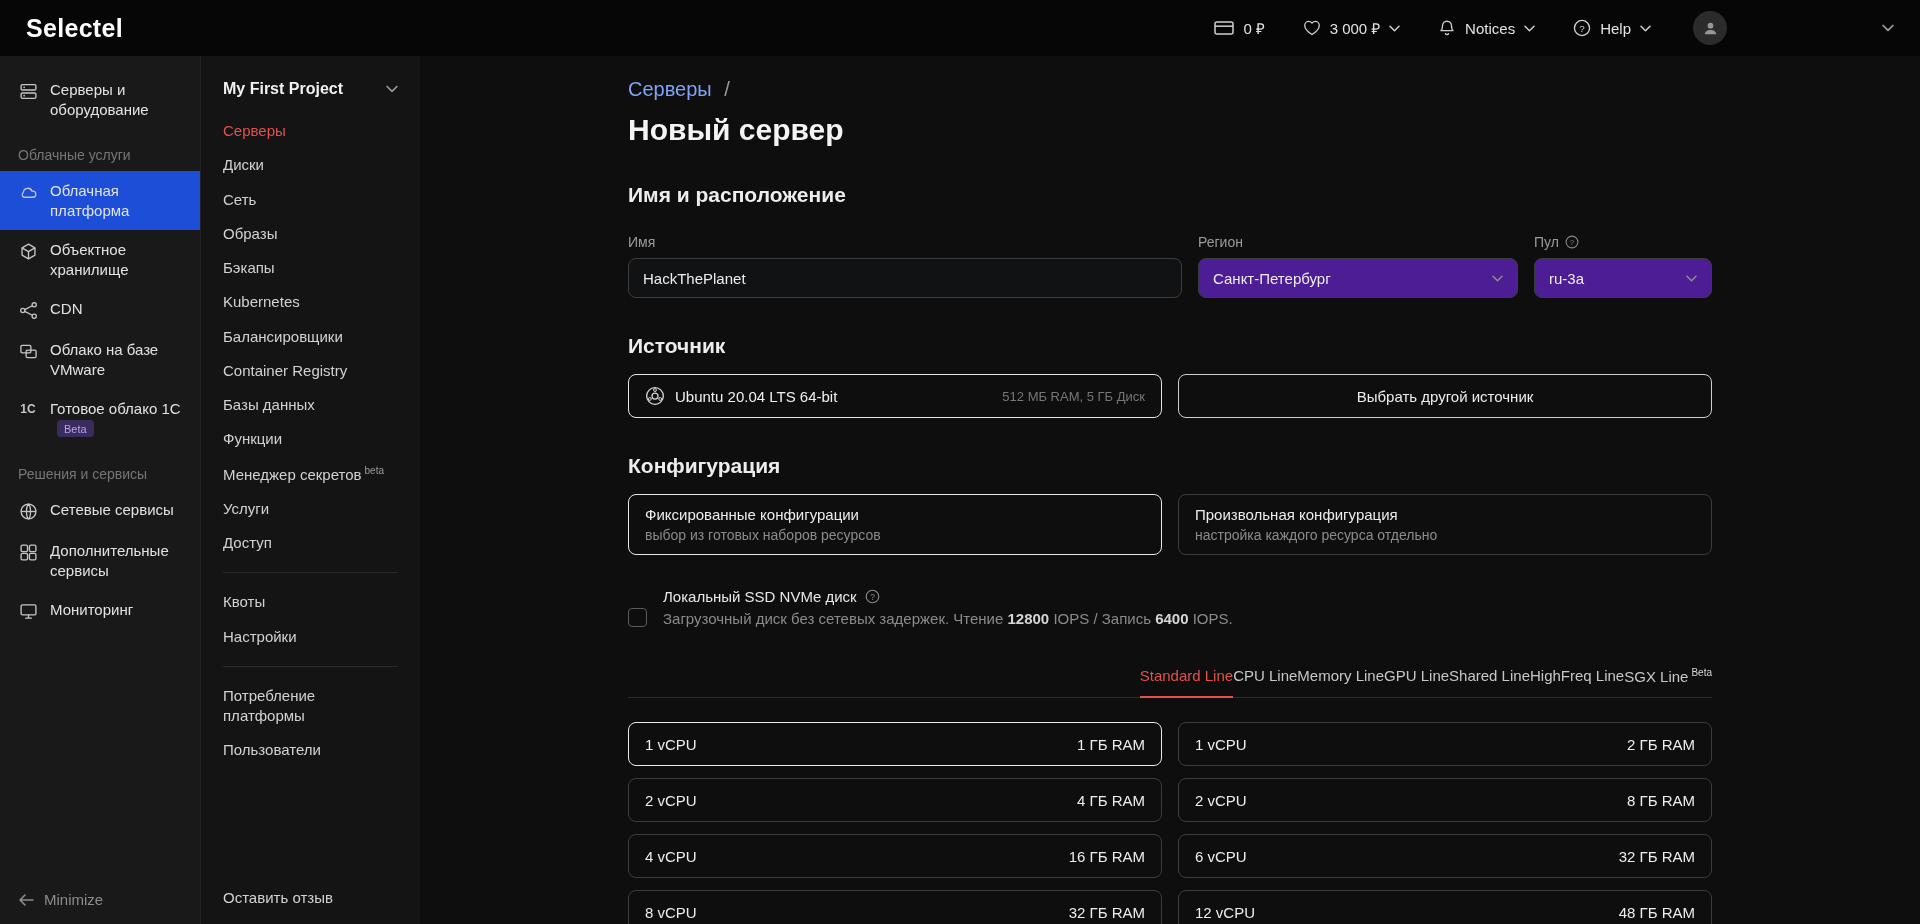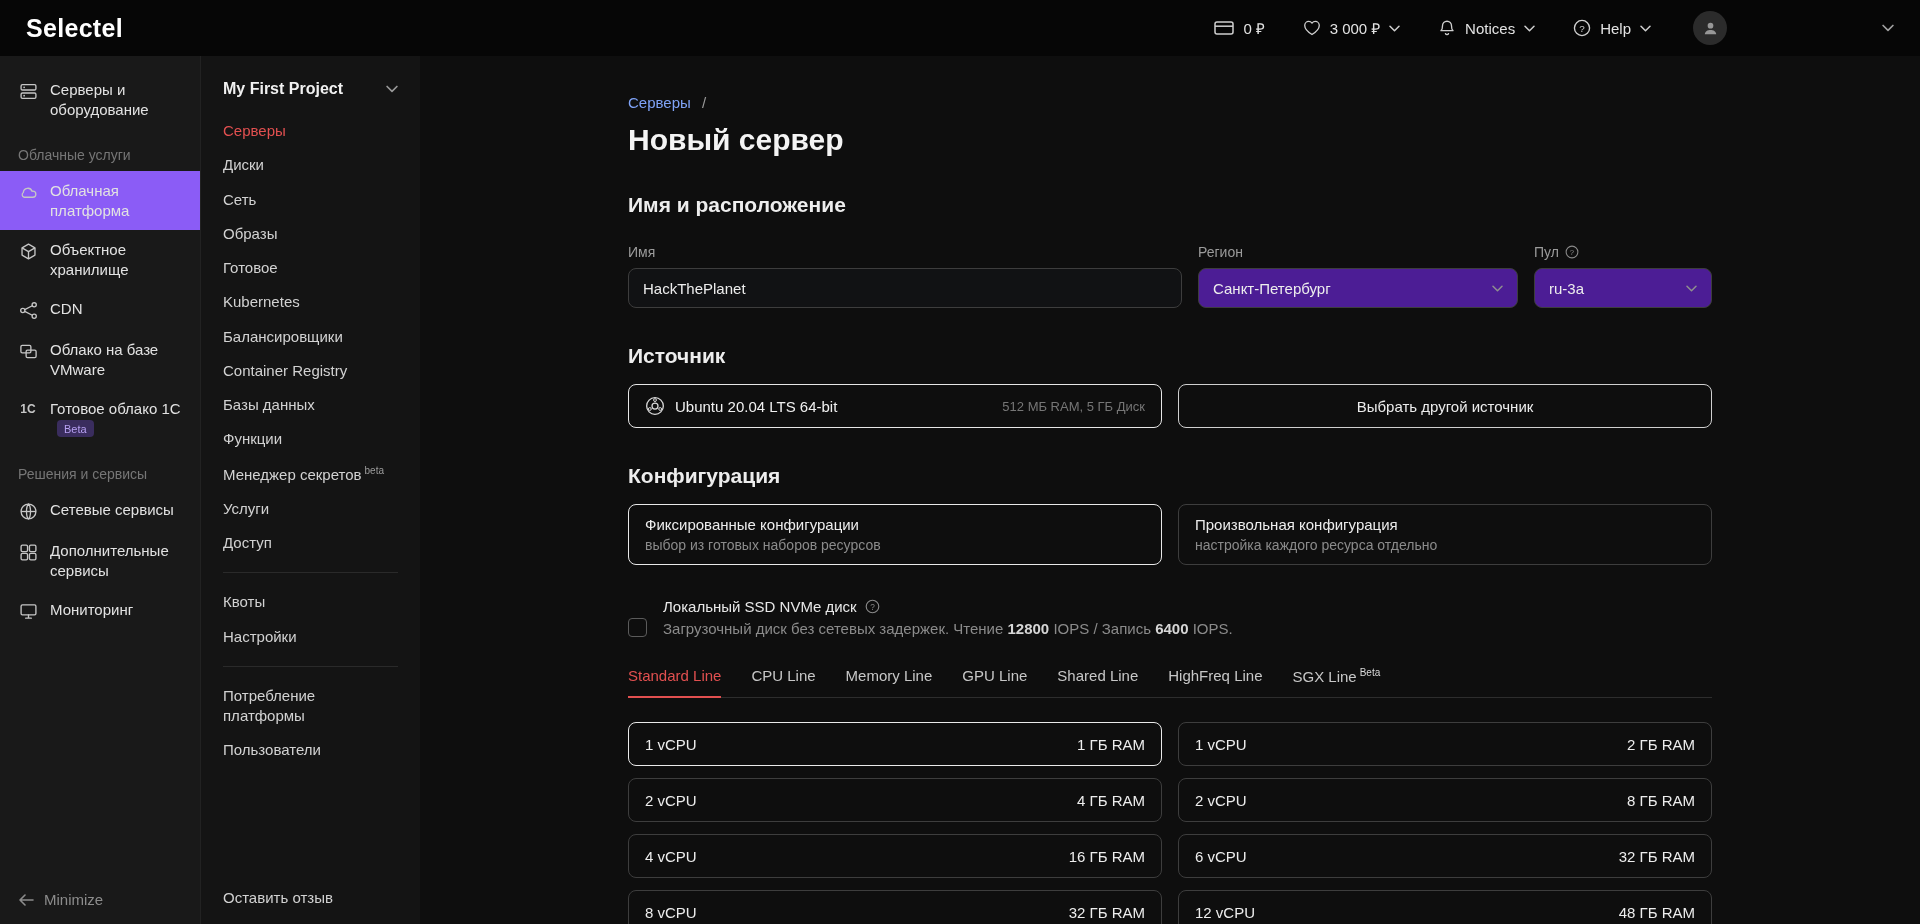--- a/index.html
+++ b/index.html
@@ -17,21 +17,21 @@
     justify-content:center;color:#979797;margin-left:42px;cursor:pointer;flex-shrink:0;}
   .top-caret{margin-left:155px;color:#a2a2a2;cursor:pointer;display:flex;}
 
   
   .app{display:flex;height:868px;}
 
   
   .sidebar{width:200px;background:#191919;display:flex;flex-direction:column;padding-top:14px;flex-shrink:0;}
   .side-item{display:flex;gap:12px;padding:10px 18px;color:#e2e2e2;font-size:15px;line-height:1.3;
     align-items:flex-start;cursor:pointer;}
-  .side-item.active{background:#8b5cf6;justify-content:flex-end;}
+  .side-item.active{background:#1d4ed8;justify-content:flex-end;}
   .side-item .ic{width:20px;height:20px;flex-shrink:0;color:#c6c6c6;display:flex;align-items:center;
     justify-content:center;margin-top:1px;}
   .ic svg{width:19px;height:19px;display:block;}
   .ic-txt{font-size:12px;font-weight:700;color:#c6c6c6;text-align:center;}
   .side-label{flex:1;}
   .side-group{padding:18px 18px 8px;color:#767676;font-size:14px;}
   .badge-beta{display:inline-block;background:var(--beta-bg,#3a2d5e);color:var(--beta-text,#b7a0f2);
     font-size:11px;padding:1.5px 7px;border-radius:4px;margin-left:7px;white-space:nowrap;vertical-align:1px;}
   .side-min{margin-top:auto;display:flex;gap:10px;align-items:center;padding:16px 18px;color:#8c8c8c;
     font-size:15px;cursor:pointer;}
@@ -44,21 +44,21 @@
   .proj-head .tb-caret{color:#9a9a9a;}
   .nav-item{padding:7px 22px;font-size:15px;color:#d2d2d2;cursor:pointer;line-height:1.35;}
   .nav-item.active{color:var(--accent-red,#e25050);}
   .nav-sup{font-size:10px;color:#9c9c9c;vertical-align:super;margin-left:3px;}
   .nav-divider{height:1px;background:#2a2a2a;margin:12px 22px;}
   .nav-feedback{margin-top:auto;padding:18px 22px;font-size:15px;color:#d2d2d2;cursor:pointer;}
 
   
   .content{flex:1;padding:22px 0 0 208px;overflow:hidden;background:#0e0e0e;}
   .content-inner{width:1084px;}
-  .breadcrumb{font-size:15px;margin-top:16px;}
+  .breadcrumb{font-size:20px;}
   .bc-link{color:var(--link-blue,#7fa3f7);cursor:pointer;}
   .bc-sep{color:#9a9a9a;margin-left:7px;}
   .page-title{font-size:30px;font-weight:700;color:#f4f4f4;margin:12px 0 0;}
   .section-h{font-size:21px;font-weight:700;color:#ededed;margin:36px 0 16px;}
 
   .fields-row{display:flex;gap:16px;margin-top:27px;}
   .field-name{flex:1;}
   .field-region{width:320px;flex-shrink:0;}
   .field-pool{width:178px;flex-shrink:0;}
   .field-label{font-size:14px;color:#9b9b9b;margin-bottom:8px;display:flex;gap:6px;align-items:center;}
@@ -83,21 +83,21 @@
   .mode-title{font-size:15px;color:#ededed;}
   .mode-sub{font-size:14px;color:#8b8b8b;margin-top:4px;}
 
   .ssd-row{display:flex;gap:16px;margin-top:33px;align-items:flex-end;}
   .checkbox{width:19px;height:19px;border:1.5px solid #5b5b5b;border-radius:4px;margin-top:2px;
     cursor:pointer;background:transparent;flex-shrink:0;}
   .ssd-label{font-size:15px;color:#e8e8e8;display:flex;align-items:center;gap:8px;}
   .ssd-desc{font-size:15px;color:#8b8b8b;margin-top:5px;}
   .ssd-desc b{color:#d6d6d6;font-weight:700;}
 
-  .tabs{display:flex;gap:30px;border-bottom:1px solid #2d2d2d;margin-top:30px;}
+  .tabs{display:flex;border-bottom:1px solid #2d2d2d;margin-top:40px;justify-content:flex-end;}
   .tab{padding:0 0 12px;font-size:15px;color:#c7c7c7;cursor:pointer;position:relative;}
   .tab.active{color:var(--accent-red,#e25050);}
   .tab.active::after{content:"";position:absolute;left:0;right:0;bottom:-1px;height:2px;
     background:var(--accent-red,#e25050);}
   .tab .nav-sup{color:#d9d9d9;}
 
   .options-grid{display:grid;grid-template-columns:1fr 1fr;gap:12px 16px;margin-top:24px;}
   .option{height:44px;border:1px solid #3d3d3d;border-radius:8px;display:flex;align-items:center;
     padding:8px 16px;cursor:pointer;}
   .option.selected{border-color:#eaeaea;}
@@ -279,21 +279,21 @@
           <svg width="12" height="8" viewBox="0 0 11 7" fill="none">
             <path d="M1 1.2l4.5 4.5L10 1.2" stroke="currentColor" stroke-width="1.5" stroke-linecap="round" stroke-linejoin="round"></path>
           </svg>
         </span>
     </div>
     <div>
         <div class="nav-item active"><span>Серверы</span></div>
         <div class="nav-item"><span>Диски</span></div>
         <div class="nav-item"><span>Сеть</span></div>
         <div class="nav-item"><span>Образы</span></div>
-        <div class="nav-item"><span>Готовое</span></div>
+        <div class="nav-item"><span>Бэкапы</span></div>
         <div class="nav-item"><span>Kubernetes</span></div>
         <div class="nav-item"><span>Балансировщики</span></div>
         <div class="nav-item"><span>Container Registry</span></div>
         <div class="nav-item"><span>Базы данных</span></div>
         <div class="nav-item"><span>Функции</span></div>
         <div class="nav-item"><span>Менеджер секретов</span><span class="nav-sup">beta</span></div>
         <div class="nav-item"><span>Услуги</span></div>
         <div class="nav-item"><span>Доступ</span></div>
         <div class="nav-divider"></div>
         <div class="nav-item"><span>Квоты</span></div>

